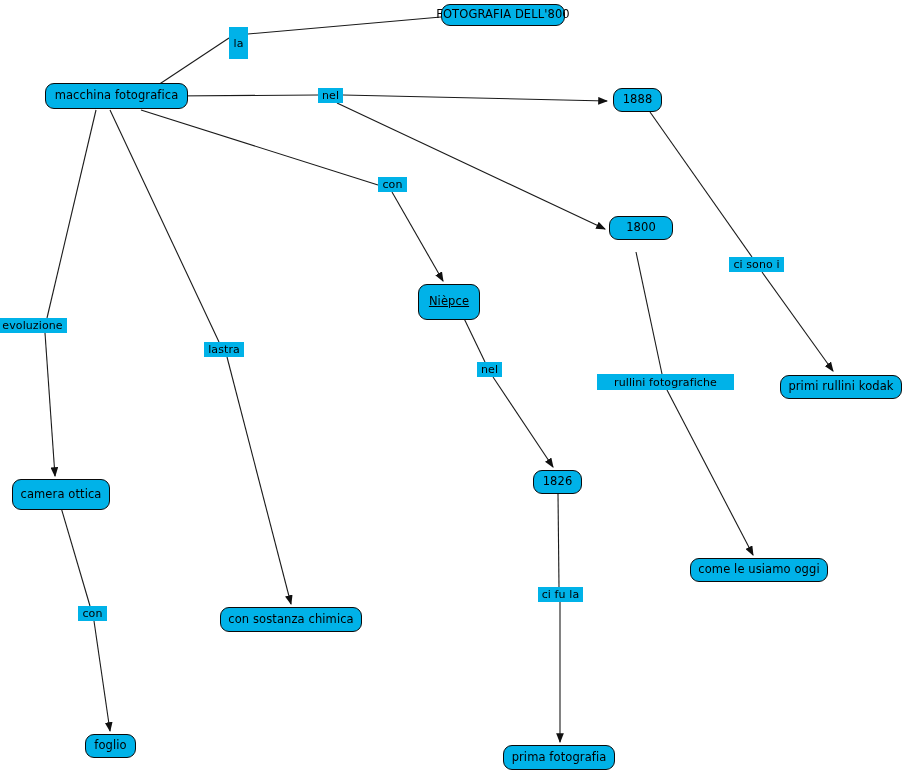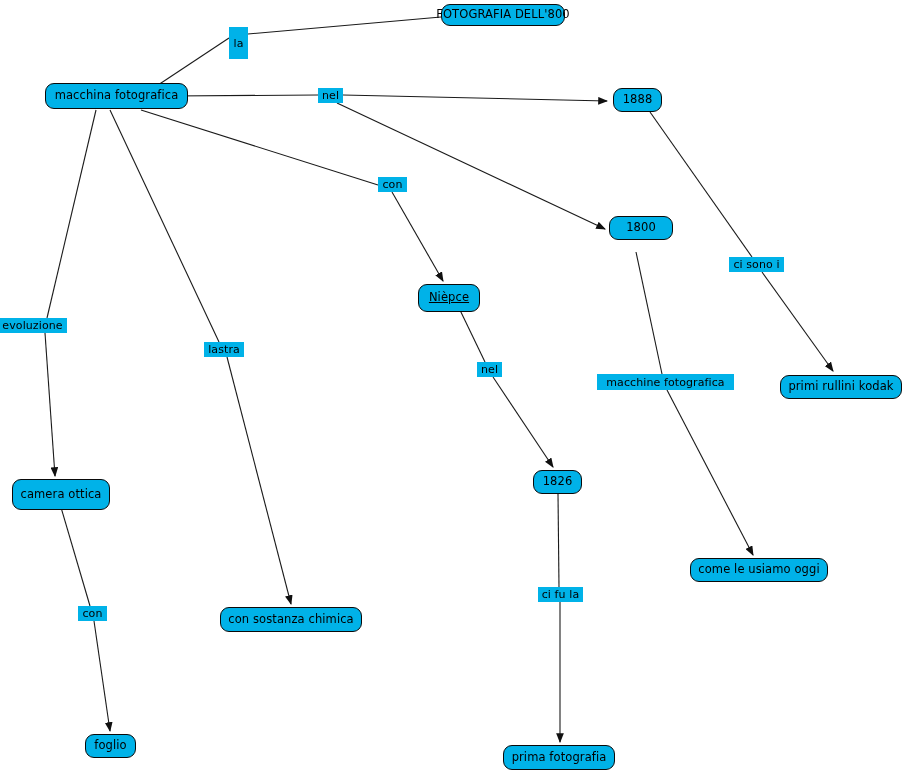--- a/index.html
+++ b/index.html
@@ -91,35 +91,35 @@
         <path d="M 60,504 L 90,606" fill="none" stroke="#1a1a1a" stroke-width="1.1"></path>
         <path d="M 94,621 L 110,731" fill="none" stroke="#1a1a1a" stroke-width="1.1" marker-end="url(#arrowhead)"></path>
       </g>
   </svg>
 
   <div id="nodes-layer">
       <div class="node" style="left: 441px; top: 4px; width: 124px; height: 22px;">FOTOGRAFIA DELL'800</div>
       <div class="node" style="left: 28px; top: 83px; width: 143px; height: 26px; margin-left: 17px;">macchina fotografica</div>
       <div class="node" style="left: 613px; top: 88px; width: 49px; height: 24px;">1888</div>
       <div class="node" style="left: 609px; top: 216px; width: 64px; height: 24px;">1800</div>
-      <div class="node" style="left: 418px; top: 284px; width: 62px; height: 28px; text-decoration: underline;">Nièpce</div>
+      <div class="node" style="left: 418px; top: 284px; width: 62px; height: 36px; text-decoration: underline;">Nièpce</div>
       <div class="node" style="left: 780px; top: 375px; width: 122px; height: 24px;">primi rullini kodak</div>
       <div class="node" style="left: 12px; top: 479px; width: 98px; height: 31px;">camera ottica</div>
       <div class="node" style="left: 533px; top: 470px; width: 49px; height: 24px; text-align: center;">1826</div>
       <div class="node" style="left: 690px; top: 558px; width: 138px; height: 24px; border-radius: 9px;">come le usiamo oggi</div>
       <div class="node" style="left: 220px; top: 607px; width: 142px; height: 25px;">con sostanza chimica</div>
       <div class="node" style="left: 85px; top: 734px; width: 51px; height: 24px;">foglio</div>
       <div class="node" style="left: 503px; top: 745px; width: 112px; height: 25px; border-radius: 9px;">prima fotografia</div>
     </div>
   <div id="labels-layer">
       <div class="edge-label" style="left: 229px; top: 27px; width: 19px; height: 32px;">la</div>
       <div class="edge-label" style="left: 318px; top: 88px; width: 25px; height: 15px;">nel</div>
       <div class="edge-label" style="left: 378px; top: 177px; width: 29px; height: 15px;">con</div>
       <div class="edge-label" style="left: 729px; top: 257px; width: 55px; height: 15px;">ci sono i</div>
       <div class="edge-label" style="left: -2px; top: 318px; width: 69px; height: 15px;">evoluzione</div>
       <div class="edge-label" style="left: 204px; top: 342px; width: 40px; height: 15px;">lastra</div>
       <div class="edge-label" style="left: 477px; top: 362px; width: 25px; height: 15px;">nel</div>
-      <div class="edge-label" style="left: 597px; top: 374px; width: 137px; height: 16px;">macchine fotografica</div>
+      <div class="edge-label" style="left: 597px; top: 374px; width: 137px; height: 16px;">rullini fotografiche</div>
       <div class="edge-label" style="left: 538px; top: 587px; width: 45px; height: 15px;">ci fu la</div>
       <div class="edge-label" style="left: 78px; top: 606px; width: 29px; height: 15px;">con</div>
     </div>
 
 </div>
 
 </body></html>

